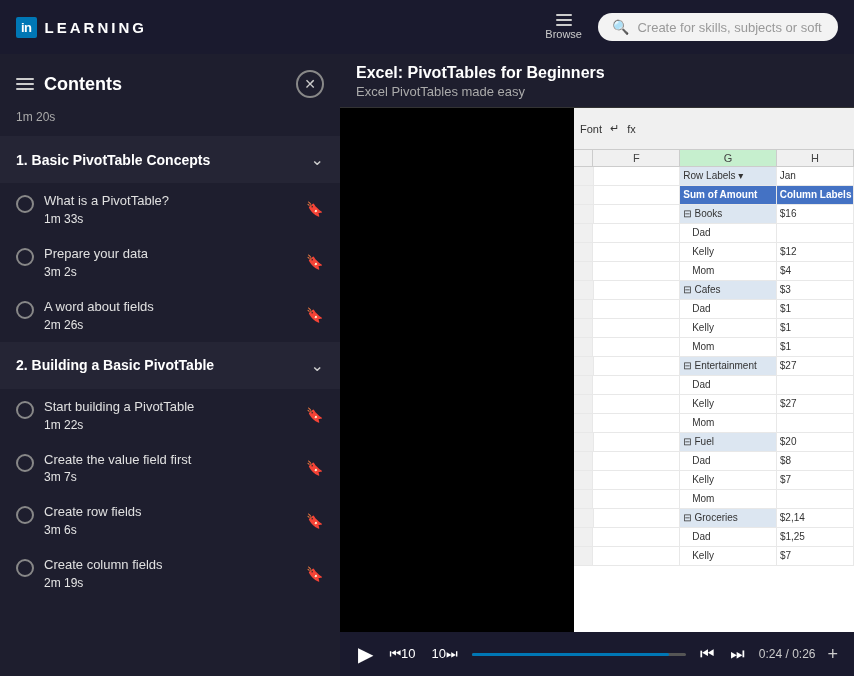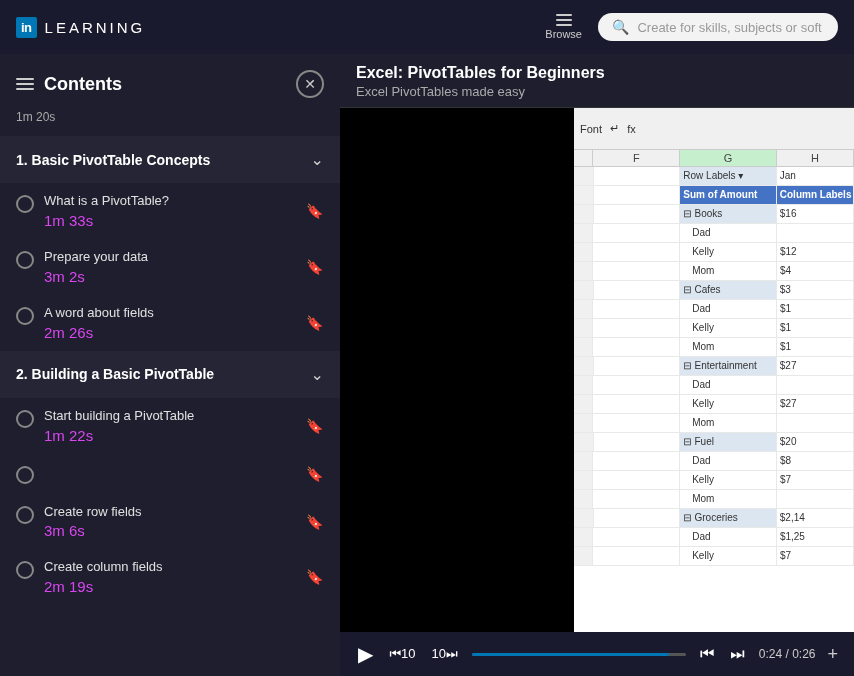--- a/index.html
+++ b/index.html
@@ -22,21 +22,21 @@
       color: white;
       font-weight: bold;
       font-size: 13px;
       padding: 3px 5px;
       border-radius: 2px;
       letter-spacing: -0.5px;
     }
     .learning-text {
       color: #ffffff;
       font-size: 15px;
-      font-weight: 400;
+      font-weight: 700;
       letter-spacing: 3px;
       text-transform: uppercase;
     }
     .nav-center { display: flex; align-items: center; gap: 16px; }
     .browse-btn {
       display: flex;
       flex-direction: column;
       align-items: center;
       color: #ccc;
       font-size: 11px;
@@ -129,21 +129,21 @@
     .lesson-left { display: flex; align-items: flex-start; gap: 10px; }
     .circle-check {
       width: 18px; height: 18px;
       border: 2px solid #888;
       border-radius: 50%;
       flex-shrink: 0;
       margin-top: 2px;
     }
     .lesson-info { display: flex; flex-direction: column; gap: 2px; }
     .lesson-title { color: #e0e0e0; font-size: 13px; font-weight: 400; line-height: 1.3; }
-    .lesson-duration { color: #d946ef; font-size: 15px; }
+    .lesson-duration { color: #e5e5e5; font-size: 12px; }
     .bookmark-icon { color: #aaa; font-size: 14px; cursor: pointer; flex-shrink: 0; }
 
     .quiz-item {
       display: flex;
       align-items: center;
       padding: 10px 16px;
       cursor: pointer;
       justify-content: space-between;
     }
     .quiz-left { display: flex; align-items: flex-start; gap: 10px; }
@@ -352,20 +352,24 @@
             <span class="lesson-title">Start building a PivotTable</span>
             <span class="lesson-duration">1m 22s</span>
           </div>
         </div>
         <span class="bookmark-icon">🔖</span>
       </div>
 
       <div class="lesson-item">
         <div class="lesson-left">
           <div class="circle-check"></div>
+          <div class="lesson-info">
+            <span class="lesson-title">Create the value field first</span>
+            <span class="lesson-duration">3m 7s</span>
+          </div>
         </div>
         <span class="bookmark-icon">🔖</span>
       </div>
 
       <div class="lesson-item">
         <div class="lesson-left">
           <div class="circle-check"></div>
           <div class="lesson-info">
             <span class="lesson-title">Create row fields</span>
             <span class="lesson-duration">3m 6s</span>

